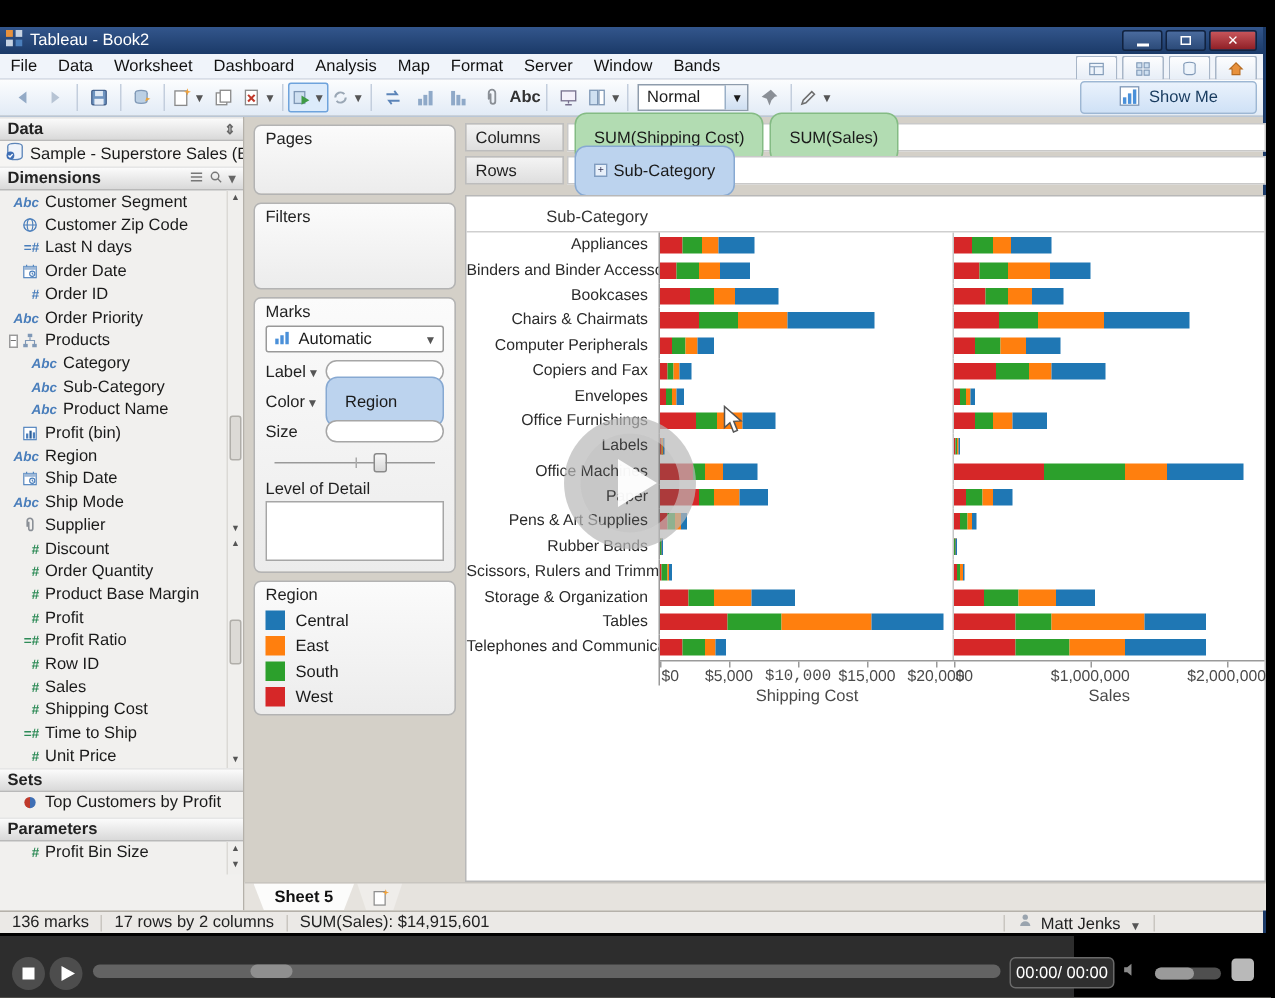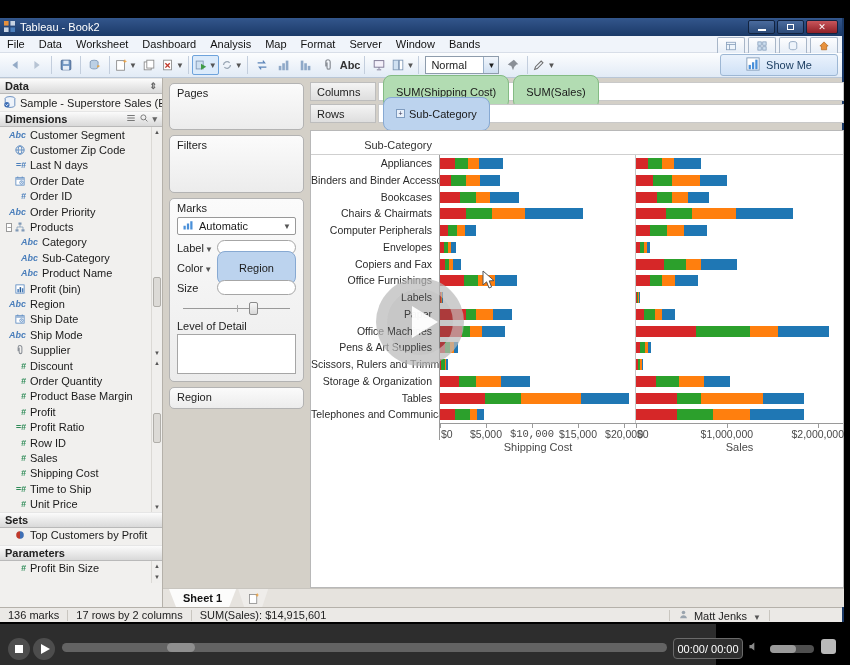--- a/index.html
+++ b/index.html
@@ -52,21 +52,21 @@
 
   
   .cards{position:absolute;left:163px;top:60px;width:147px;height:529px;}
   .card{background:linear-gradient(#fbfbfb,#ececec);border:1px solid #b3b3b3;border-radius:5px;margin:5px 6px;padding:3px 7px;}
   .card-title{color:#222;margin-bottom:2px;}
   .mselect{height:18px;border:1px solid #999;background:#fff;border-radius:2px;display:flex;align-items:center;gap:5px;padding:0 4px;margin:3px 0 5px;}
   .mselect .caret{margin-left:auto;}
   .mrow{display:flex;align-items:center;margin:5px 0;gap:3px;}
   .mlabel{width:37px;color:#222;}
   .mfield{flex:1;height:15px;border:1px solid #a6a6a6;border-radius:8px;background:#fff;display:flex;align-items:center;justify-content:center;}
-  .pill{height:15px;border-radius:8px;display:flex;align-items:center;justify-content:center;padding:16px 12px;white-space:nowrap;}
+  .pill{height:15px;border-radius:8px;display:flex;align-items:center;justify-content:flex-start;padding:16px 12px;white-space:nowrap;}
   .pill.blue{background:#bcd3ee;border:1px solid #87a9d2;}
   .pill.green{background:#b2dcb2;border:1px solid #84bb84;}
   .pill .pexp{width:9px;height:9px;border:1px solid #7f9cc0;background:#e8f0fa;font-size:7px;line-height:7px;text-align:center;color:#335;margin-right:4px;}
   .slider{height:16px;position:relative;margin:2px 6px 4px;}
   .slider .track{position:absolute;left:0;right:0;top:8px;height:1px;background:#999;}
   .slider .mid{position:absolute;left:50%;top:5px;width:1px;height:7px;background:#aaa;}
   .slider .handle{position:absolute;left:62%;top:2px;width:9px;height:13px;background:linear-gradient(#f7f7f7,#d8d8d8);border:1px solid #8a8a8a;border-radius:2px;}
   .lodbox{height:40px;background:#fff;border:1px solid #a6a6a6;margin:2px 0 4px;}
   .lrow{display:flex;align-items:center;gap:7px;height:17px;}
   .swatch{width:13px;height:13px;min-width:13px;}
@@ -675,20 +675,38 @@
         <div class="slider">
           <div class="track"></div>
           <div class="mid"></div>
           <div class="handle"></div>
         </div>
         <div class="card-title">Level of Detail</div>
         <div class="lodbox"></div>
       </div>
       <div class="card">
         <div class="card-title">Region</div>
+        <div id="legend-items">
+            <div class="lrow">
+              <span class="swatch" style="background: rgb(31, 119, 180);"></span>
+              <span>Central</span>
+            </div>
+            <div class="lrow">
+              <span class="swatch" style="background: rgb(255, 127, 14);"></span>
+              <span>East</span>
+            </div>
+            <div class="lrow">
+              <span class="swatch" style="background: rgb(44, 160, 44);"></span>
+              <span>South</span>
+            </div>
+            <div class="lrow">
+              <span class="swatch" style="background: rgb(214, 39, 40);"></span>
+              <span>West</span>
+            </div>
+          </div>
       </div>
     </div>
 
     <div class="sheet">
       <div class="shelf">
         <div class="shelf-label">Columns</div>
         <div class="shelf-area" id="columns-pills">
             <div class="pill green">
               <span>SUM(Shipping Cost)</span>
             </div>
@@ -802,58 +820,58 @@
               <div class="cell-p last">
                 <div class="bar">
                   <div class="seg" style="width: 6.97981%; background: rgb(214, 39, 40);"></div>
                   <div class="seg" style="width: 8.12116%; background: rgb(44, 160, 44);"></div>
                   <div class="seg" style="width: 8.12116%; background: rgb(255, 127, 14);"></div>
                   <div class="seg" style="width: 10.8867%; background: rgb(31, 119, 180);"></div>
                 </div>
               </div>
             </div>
             <div class="gridcols viz-row">
+              <div class="cell-label">Copiers and Fax</div>
+              <div class="cell-p">
+                <div class="bar">
+                  <div class="seg" style="width: 2.55869%; background: rgb(214, 39, 40);"></div>
+                  <div class="seg" style="width: 2.20657%; background: rgb(44, 160, 44);"></div>
+                  <div class="seg" style="width: 2.04225%; background: rgb(255, 127, 14);"></div>
+                  <div class="seg" style="width: 3.73239%; background: rgb(31, 119, 180);"></div>
+                </div>
+              </div>
+              <div class="cell-p last">
+                <div class="bar">
+                  <div class="seg" style="width: 13.4767%; background: rgb(214, 39, 40);"></div>
+                  <div class="seg" style="width: 10.5795%; background: rgb(44, 160, 44);"></div>
+                  <div class="seg" style="width: 7.33099%; background: rgb(255, 127, 14);"></div>
+                  <div class="seg" style="width: 17.252%; background: rgb(31, 119, 180);"></div>
+                </div>
+              </div>
+            </div>
+            <div class="gridcols viz-row">
               <div class="cell-label">Envelopes</div>
               <div class="cell-p">
                 <div class="bar">
                   <div class="seg" style="width: 2.04225%; background: rgb(214, 39, 40);"></div>
                   <div class="seg" style="width: 2.04225%; background: rgb(44, 160, 44);"></div>
                   <div class="seg" style="width: 1.69014%; background: rgb(255, 127, 14);"></div>
                   <div class="seg" style="width: 2.20657%; background: rgb(31, 119, 180);"></div>
                 </div>
               </div>
               <div class="cell-p last">
                 <div class="bar">
                   <div class="seg" style="width: 2.10711%; background: rgb(214, 39, 40);"></div>
                   <div class="seg" style="width: 1.62423%; background: rgb(44, 160, 44);"></div>
                   <div class="seg" style="width: 1.62423%; background: rgb(255, 127, 14);"></div>
                   <div class="seg" style="width: 1.62423%; background: rgb(31, 119, 180);"></div>
                 </div>
               </div>
             </div>
             <div class="gridcols viz-row">
-              <div class="cell-label">Copiers and Fax</div>
-              <div class="cell-p">
-                <div class="bar">
-                  <div class="seg" style="width: 2.55869%; background: rgb(214, 39, 40);"></div>
-                  <div class="seg" style="width: 2.20657%; background: rgb(44, 160, 44);"></div>
-                  <div class="seg" style="width: 2.04225%; background: rgb(255, 127, 14);"></div>
-                  <div class="seg" style="width: 3.73239%; background: rgb(31, 119, 180);"></div>
-                </div>
-              </div>
-              <div class="cell-p last">
-                <div class="bar">
-                  <div class="seg" style="width: 13.4767%; background: rgb(214, 39, 40);"></div>
-                  <div class="seg" style="width: 10.5795%; background: rgb(44, 160, 44);"></div>
-                  <div class="seg" style="width: 7.33099%; background: rgb(255, 127, 14);"></div>
-                  <div class="seg" style="width: 17.252%; background: rgb(31, 119, 180);"></div>
-                </div>
-              </div>
-            </div>
-            <div class="gridcols viz-row">
               <div class="cell-label">Office Furnishings</div>
               <div class="cell-p">
                 <div class="bar">
                   <div class="seg" style="width: 12.2066%; background: rgb(214, 39, 40);"></div>
                   <div class="seg" style="width: 7.04225%; background: rgb(44, 160, 44);"></div>
                   <div class="seg" style="width: 8.92019%; background: rgb(255, 127, 14);"></div>
                   <div class="seg" style="width: 11.4554%; background: rgb(31, 119, 180);"></div>
                 </div>
               </div>
               <div class="cell-p last">
@@ -878,73 +896,92 @@
               <div class="cell-p last">
                 <div class="bar">
                   <div class="seg" style="width: 0.438982%; background: rgb(214, 39, 40);"></div>
                   <div class="seg" style="width: 0.438982%; background: rgb(44, 160, 44);"></div>
                   <div class="seg" style="width: 0.351185%; background: rgb(255, 127, 14);"></div>
                   <div class="seg" style="width: 0.395083%; background: rgb(31, 119, 180);"></div>
                 </div>
               </div>
             </div>
             <div class="gridcols viz-row">
+              <div class="cell-label">Office Machines</div>
+              <div class="cell-p">
+                <div class="bar">
+                  <div class="seg" style="width: 11.2676%; background: rgb(214, 39, 40);"></div>
+                  <div class="seg" style="width: 4.22535%; background: rgb(44, 160, 44);"></div>
+                  <div class="seg" style="width: 6.10329%; background: rgb(255, 127, 14);"></div>
+                  <div class="seg" style="width: 11.5962%; background: rgb(31, 119, 180);"></div>
+                </div>
+              </div>
+              <div class="cell-p last">
+                <div class="bar">
+                  <div class="seg" style="width: 28.9289%; background: rgb(214, 39, 40);"></div>
+                  <div class="seg" style="width: 26.0316%; background: rgb(44, 160, 44);"></div>
+                  <div class="seg" style="width: 13.8279%; background: rgb(255, 127, 14);"></div>
+                  <div class="seg" style="width: 24.4074%; background: rgb(31, 119, 180);"></div>
+                </div>
+              </div>
+            </div>
+            <div class="gridcols viz-row">
               <div class="cell-label">Paper</div>
               <div class="cell-p">
                 <div class="bar">
                   <div class="seg" style="width: 13.1455%; background: rgb(214, 39, 40);"></div>
                   <div class="seg" style="width: 5.16432%; background: rgb(44, 160, 44);"></div>
                   <div class="seg" style="width: 8.92019%; background: rgb(255, 127, 14);"></div>
                   <div class="seg" style="width: 9.85915%; background: rgb(31, 119, 180);"></div>
                 </div>
               </div>
               <div class="cell-p last">
                 <div class="bar">
                   <div class="seg" style="width: 3.73134%; background: rgb(214, 39, 40);"></div>
                   <div class="seg" style="width: 5.35557%; background: rgb(44, 160, 44);"></div>
                   <div class="seg" style="width: 3.55575%; background: rgb(255, 127, 14);"></div>
                   <div class="seg" style="width: 6.01405%; background: rgb(31, 119, 180);"></div>
                 </div>
               </div>
             </div>
             <div class="gridcols viz-row">
-              <div class="cell-label">Office Machines</div>
-              <div class="cell-p">
-                <div class="bar">
-                  <div class="seg" style="width: 11.2676%; background: rgb(214, 39, 40);"></div>
-                  <div class="seg" style="width: 4.22535%; background: rgb(44, 160, 44);"></div>
-                  <div class="seg" style="width: 6.10329%; background: rgb(255, 127, 14);"></div>
-                  <div class="seg" style="width: 11.5962%; background: rgb(31, 119, 180);"></div>
-                </div>
-              </div>
-              <div class="cell-p last">
-                <div class="bar">
-                  <div class="seg" style="width: 28.9289%; background: rgb(214, 39, 40);"></div>
-                  <div class="seg" style="width: 26.0316%; background: rgb(44, 160, 44);"></div>
-                  <div class="seg" style="width: 13.8279%; background: rgb(255, 127, 14);"></div>
-                  <div class="seg" style="width: 24.4074%; background: rgb(31, 119, 180);"></div>
-                </div>
-              </div>
-            </div>
-            <div class="gridcols viz-row">
               <div class="cell-label">Pens &amp; Art Supplies</div>
               <div class="cell-p">
                 <div class="bar">
                   <div class="seg" style="width: 2.8169%; background: rgb(214, 39, 40);"></div>
                   <div class="seg" style="width: 2.34742%; background: rgb(44, 160, 44);"></div>
                   <div class="seg" style="width: 1.87793%; background: rgb(255, 127, 14);"></div>
                   <div class="seg" style="width: 2.34742%; background: rgb(31, 119, 180);"></div>
                 </div>
               </div>
               <div class="cell-p last">
                 <div class="bar">
                   <div class="seg" style="width: 2.10711%; background: rgb(214, 39, 40);"></div>
                   <div class="seg" style="width: 2.10711%; background: rgb(44, 160, 44);"></div>
                   <div class="seg" style="width: 1.62423%; background: rgb(255, 127, 14);"></div>
                   <div class="seg" style="width: 1.62423%; background: rgb(31, 119, 180);"></div>
+                </div>
+              </div>
+            </div>
+            <div class="gridcols viz-row">
+              <div class="cell-label">Rubber Bands</div>
+              <div class="cell-p">
+                <div class="bar">
+                  <div class="seg" style="width: 0.187793%; background: rgb(214, 39, 40);"></div>
+                  <div class="seg" style="width: 0.234742%; background: rgb(44, 160, 44);"></div>
+                  <div class="seg" style="width: 0.187793%; background: rgb(255, 127, 14);"></div>
+                  <div class="seg" style="width: 0.234742%; background: rgb(31, 119, 180);"></div>
+                </div>
+              </div>
+              <div class="cell-p last">
+                <div class="bar">
+                  <div class="seg" style="width: 0.175593%; background: rgb(214, 39, 40);"></div>
+                  <div class="seg" style="width: 0.175593%; background: rgb(44, 160, 44);"></div>
+                  <div class="seg" style="width: 0.131694%; background: rgb(255, 127, 14);"></div>
+                  <div class="seg" style="width: 0.175593%; background: rgb(31, 119, 180);"></div>
                 </div>
               </div>
             </div>
             <div class="gridcols viz-row">
               <div class="cell-label">Scissors, Rulers and Trimme..</div>
               <div class="cell-p">
                 <div class="bar">
                   <div class="seg" style="width: 0.469484%; background: rgb(214, 39, 40);"></div>
                   <div class="seg" style="width: 2.11268%; background: rgb(44, 160, 44);"></div>
                   <div class="seg" style="width: 0.56338%; background: rgb(255, 127, 14);"></div>
@@ -1044,21 +1081,21 @@
         <div class="gridcols" id="viz-axis-titles">
             <div></div>
             <div class="axis-title">Shipping Cost</div>
             <div class="axis-title">Sales</div>
           </div>
       </div>
     </div>
 
     <div class="tabstrip">
       <div class="sheettab">
-          <span>Sheet 1</span>
+          <span>Sheet 5</span>
         </div>
       <div class="newtab" id="newtab-icon">
           <svg width="13" height="13" viewBox="0 0 16 16">
             <rect x="3" y="3" width="9" height="11" fill="#fff" stroke="#8a8a8a"></rect>
             <path d="M12.5 1l.7 2 2 .7-2 .7-.7 2-.7-2-2-.7 2-.7z" fill="#f0a23c"></path>
           </svg>
         </div>
     </div>
 
     <div class="statusbar">

